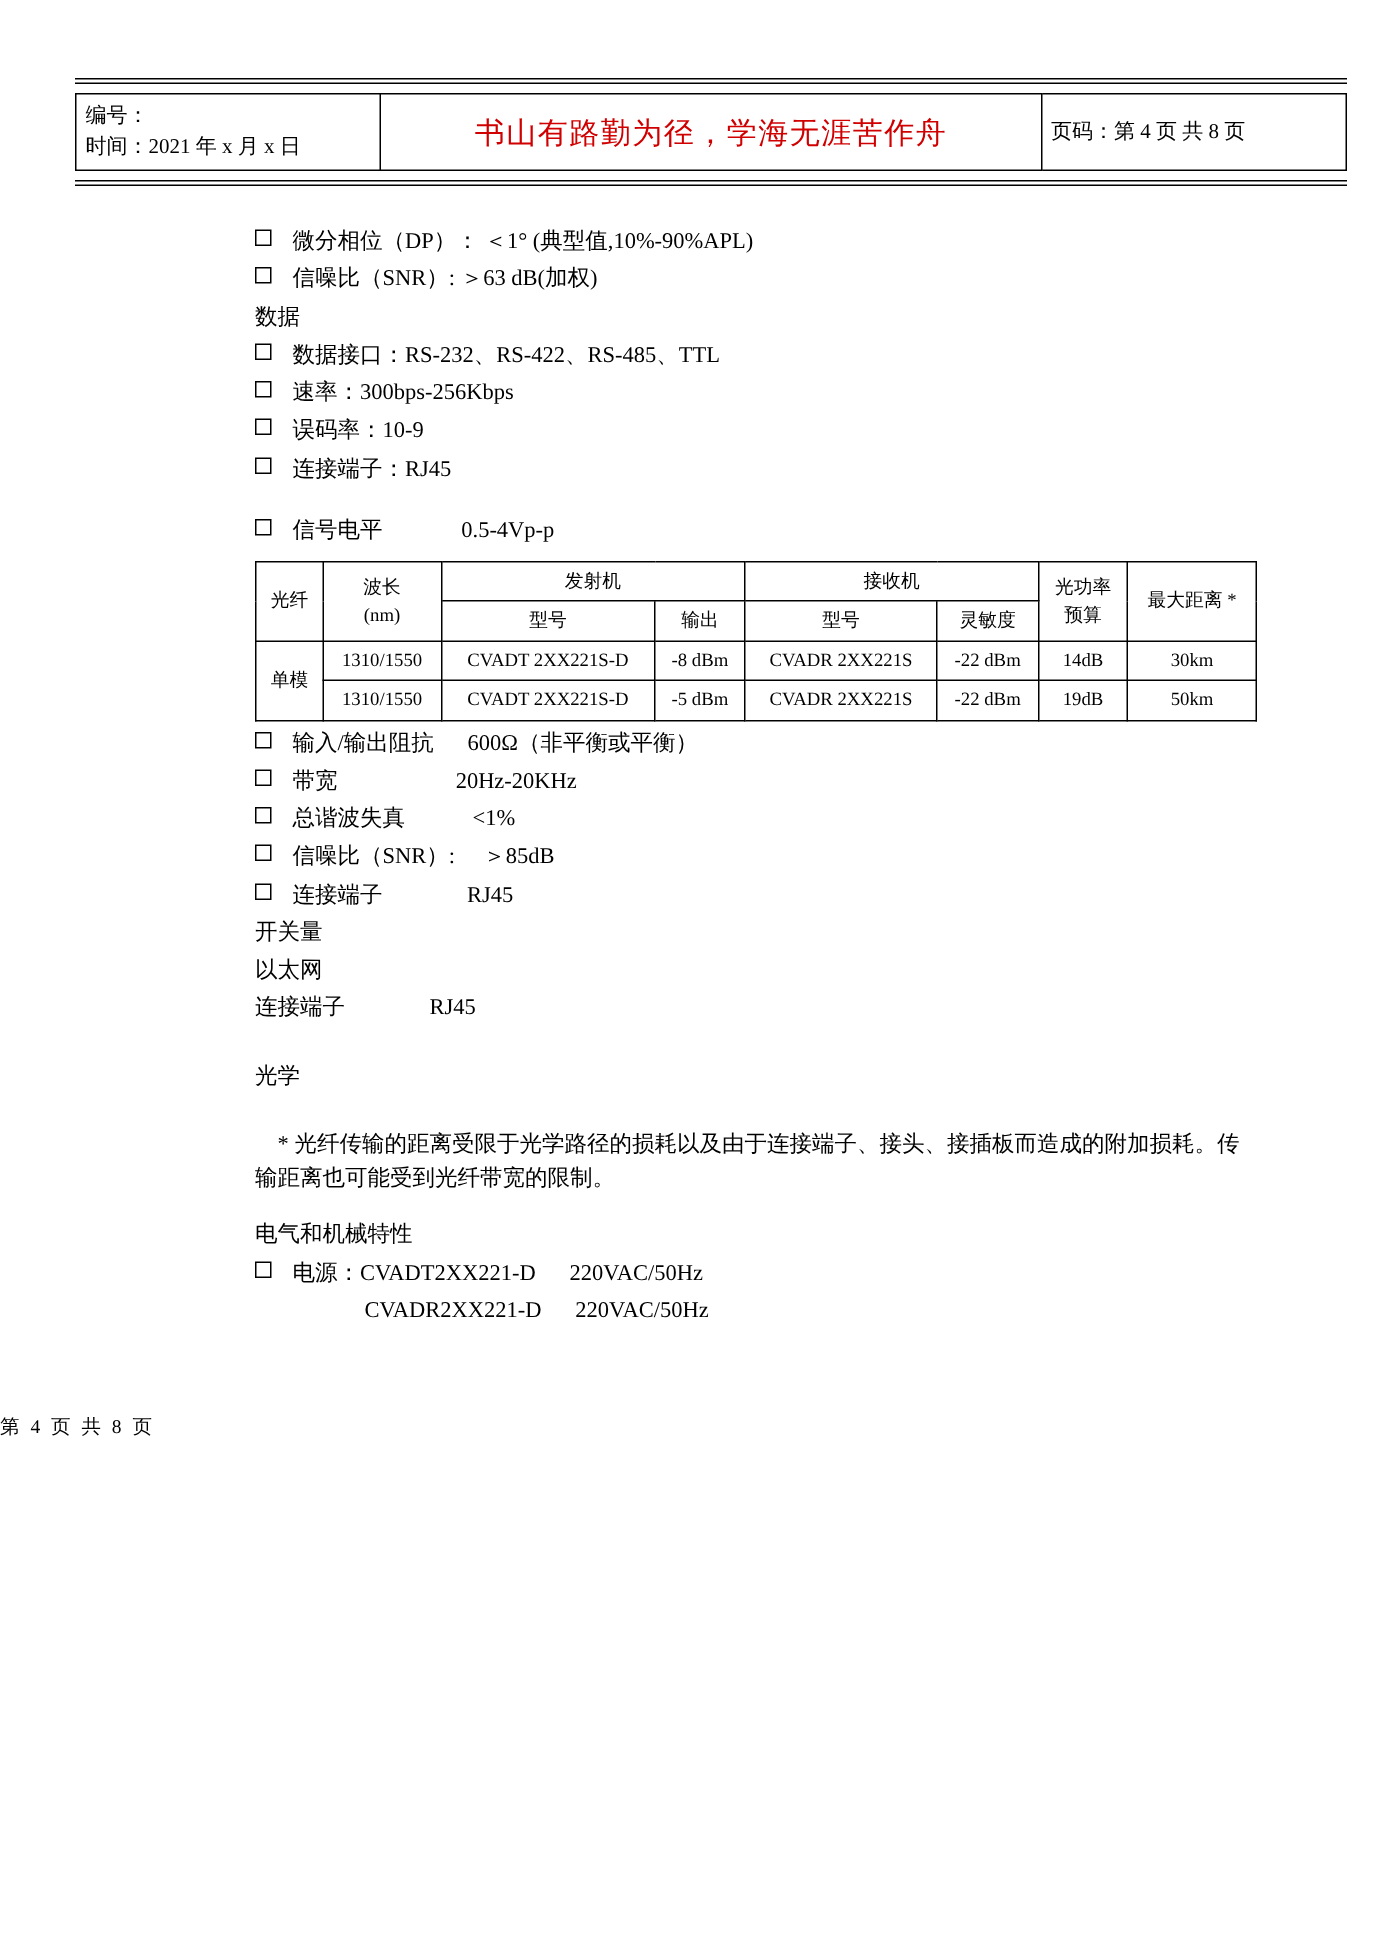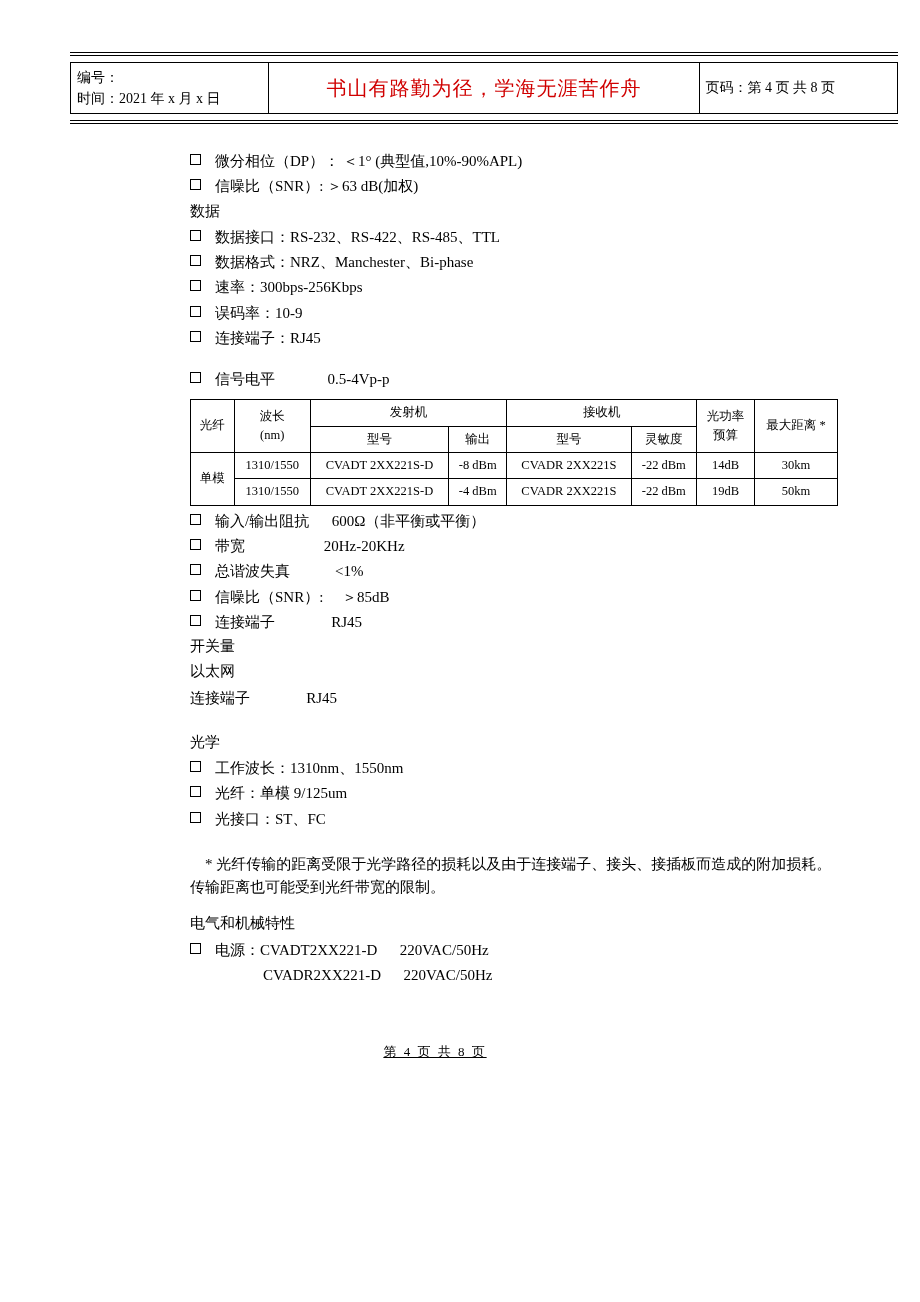--- a/index.html
+++ b/index.html
@@ -7,21 +7,20 @@
     margin: 0;
     padding: 0;
     font-family: "SimSun", "宋体", serif;
     font-size: 15px;
     color: #000;
     background: #fff;
     width: 920px;
   }
   .page {
     padding: 50px 22px 20px 50px;
-    margin-left: 20px;
   }
   .hr-double {
     border: none;
     border-top: 1px solid #000;
     margin: 2px 0;
   }
   .header-table {
     width: 100%;
     border-collapse: collapse;
     margin-top: 6px;
@@ -93,26 +92,25 @@
   }
   .kv { white-space: pre; }
   .indent-line { padding-left: 28px; }
   .noindent-line { padding-left: 0; }
   .para {
     margin: 6px 0 6px 0;
     text-indent: 1em;
   }
   .footer {
     margin-top: 36px;
-    text-align: center;
+    text-align: left;
     font-size: 13px;
     font-family: "SimSun", serif;
     letter-spacing: 2px;
     padding-right: 50px;
-    text-decoration: underline;
   }
 </style>
 </head>
 <body>
 
 <div class="page">
 
   <hr class="hr-double">
   <hr class="hr-double">
 
@@ -138,21 +136,20 @@
 
   <div class="content">
     <ul class="bullet">
       <li>微分相位（DP）：    ＜1°   (典型值,10%-90%APL)</li>
       <li>信噪比（SNR）:           ＞63 dB(加权)</li>
     </ul>
 
     <div class="sec-title">数据</div>
     <ul class="bullet">
       <li>数据接口：RS-232、RS-422、RS-485、TTL</li>
-      <li>数据格式：NRZ、Manchester、Bi-phase</li>
       <li>速率：300bps-256Kbps</li>
       <li>误码率：10-9</li>
       <li>连接端子：RJ45</li>
     </ul>
 
     <div style="height:14px"></div>
 
     <ul class="bullet">
       <li class="kv">信号电平              0.5-4Vp-p</li>
     </ul>
@@ -189,21 +186,21 @@
         <td>CVADT 2XX221S-D</td>
         <td>-8 dBm</td>
         <td>CVADR 2XX221S</td>
         <td>-22 dBm</td>
         <td>14dB</td>
         <td>30km</td>
       </tr>
       <tr>
         <td>1310/1550</td>
         <td>CVADT 2XX221S-D</td>
-        <td>-4 dBm</td>
+        <td>-5 dBm</td>
         <td>CVADR 2XX221S</td>
         <td>-22 dBm</td>
         <td>19dB</td>
         <td>50km</td>
       </tr>
     </tbody>
       </table>
   </div>
 
   <div class="content" style="padding-top:0">
@@ -216,25 +213,20 @@
     </ul>
 
     <div class="sec-title">开关量</div>
 
     <div class="sec-title">以太网</div>
     <div class="kv noindent-line">连接端子               RJ45</div>
 
     <div style="height:20px"></div>
 
     <div class="sec-title">光学</div>
-    <ul class="bullet">
-      <li>工作波长：1310nm、1550nm</li>
-      <li>光纤：单模 9/125um</li>
-      <li>光接口：ST、FC</li>
-    </ul>
 
     <div style="height:14px"></div>
   </div>
 
   <div class="content-wide">
     <div class="para">* 光纤传输的距离受限于光学路径的损耗以及由于连接端子、接头、接插板而造成的附加损耗。传输距离也可能受到光纤带宽的限制。</div>
   </div>
 
   <div class="content" style="padding-top:6px">
     <div class="sec-title">电气和机械特性</div>

